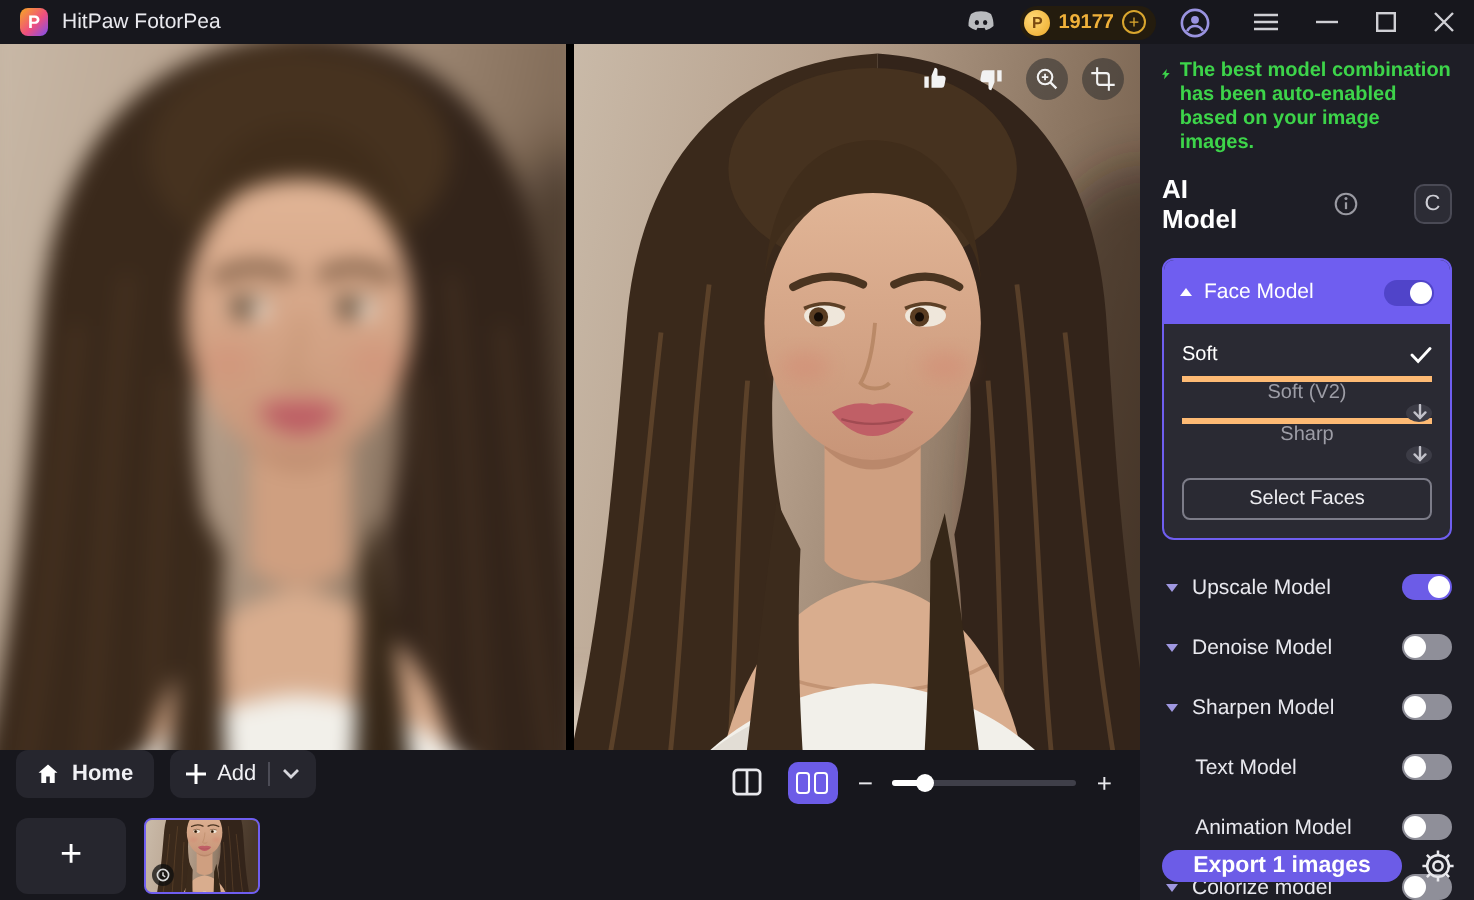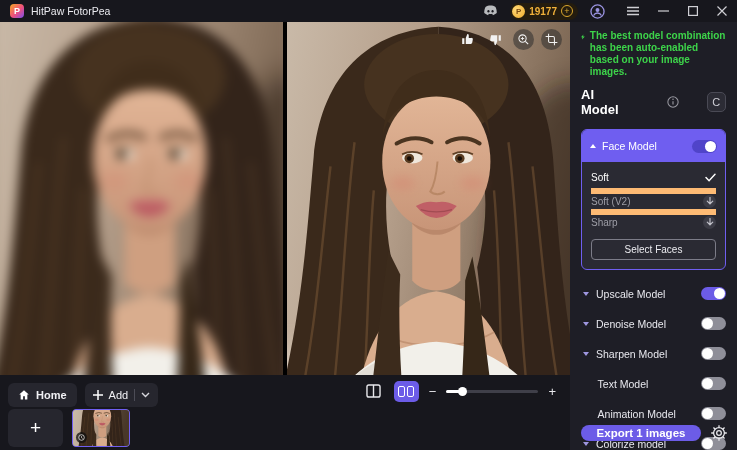--- a/index.html
+++ b/index.html
@@ -34,21 +34,21 @@
   .before-chip { position:absolute; left:9px; bottom:9px; background:rgba(55,55,55,.75); color:#ececec;
                  font-size:10px; padding:2px 8px; border-radius:2px; }
   .done-check { position:absolute; left:12px; bottom:8px; }
   .img-tools { position:absolute; right:8px; top:7px; display:flex; align-items:center; gap:7px; }
   .round-tool { width:21px; height:21px; border-radius:50%; background:rgba(45,45,45,.55);
                 display:flex; align-items:center; justify-content:center; }
   .flat-tool { width:21px; height:21px; display:flex; align-items:center; justify-content:center; }
 
   
   .bottombar { position:absolute; left:0; top:375px; width:570px; height:75px; background:#17171d; z-index:5; }
-  .toolrow { position:relative; height:32px; display:flex; align-items:flex-end; padding:0 8px; gap:8px; }
+  .toolrow { position:relative; height:32px; display:flex; align-items:flex-start; padding:0 8px; gap:8px; }
   .btn-dark { display:flex; align-items:center; gap:6px; background:#26262e; border-radius:6px;
               height:24px; padding:0 10px; color:#f0f0f4; font-size:11px; font-weight:bold; }
   .btn-add { font-weight:normal; padding:0 8px; }
   .vdiv { width:1px; height:12px; background:#4c4c56; }
   .viewzoom { position:absolute; right:14px; top:0; height:32px; display:flex; align-items:center; gap:10px; }
   .vz-active { width:25px; height:21px; background:#6c5ce7; border-radius:5px;
                display:flex; align-items:center; justify-content:center; gap:2px; }
   .vz-active i { width:7px; height:11px; border:1.4px solid #fff; border-radius:2px; }
   .zoom-glyph { color:#e8e8ec; font-size:13px; }
   .slider { position:relative; width:92px; height:10px; }
@@ -83,21 +83,21 @@
   .tri-down { width:0; height:0; border-left:3.8px solid transparent; border-right:3.8px solid transparent;
               border-top:4.6px solid #9f97e0; flex:none; }
   .toggle { width:25px; height:13px; border-radius:7px; position:relative; flex:none; margin-left:auto; }
   .toggle .knob { position:absolute; top:1px; width:11px; height:11px; border-radius:50%; background:#fff; }
   .toggle.on { background:#6c5ce7; } .toggle.on .knob { right:1px; }
   .toggle.on.hdr-toggle { background:#5044c9; }
   .toggle.off { background:#8f8f99; } .toggle.off .knob { left:1px; }
   .face-body { padding:5px 9px 9px; }
   .mode-label { color:#e3e3e8; font-size:10px; margin:3px 0 2px; }
   .mode-row { height:21px; display:flex; align-items:center; }
-  .mode-row + .mode-row { border-top:6px solid #fdba74; }
+  .mode-row + .mode-row { border-top:3px solid #fdba74;flex-direction:column; }
   .mode-name { font-size:10px; color:#9d9da6; }
   .mode-row.selected .mode-name { color:#fff; }
   .mode-end { margin-left:auto; display:flex; }
   .dl-circ { width:13px; height:13px; border-radius:50%; background:#3c3c46;
              display:flex; align-items:center; justify-content:center; }
   .select-faces { margin-top:9px; height:21px; width:100%; border:1px solid #7c7c88; border-radius:4px;
                   background:transparent; color:#ececf0; font-size:10px; display:flex; align-items:center; justify-content:center; }
   .model-row { display:flex; align-items:center; gap:7px; margin-top:17px; padding-left:2px; }
   .model-row .spacer { width:7.6px; flex:none; }
   .model-label { color:#e8e8ee; font-size:10.5px; }

